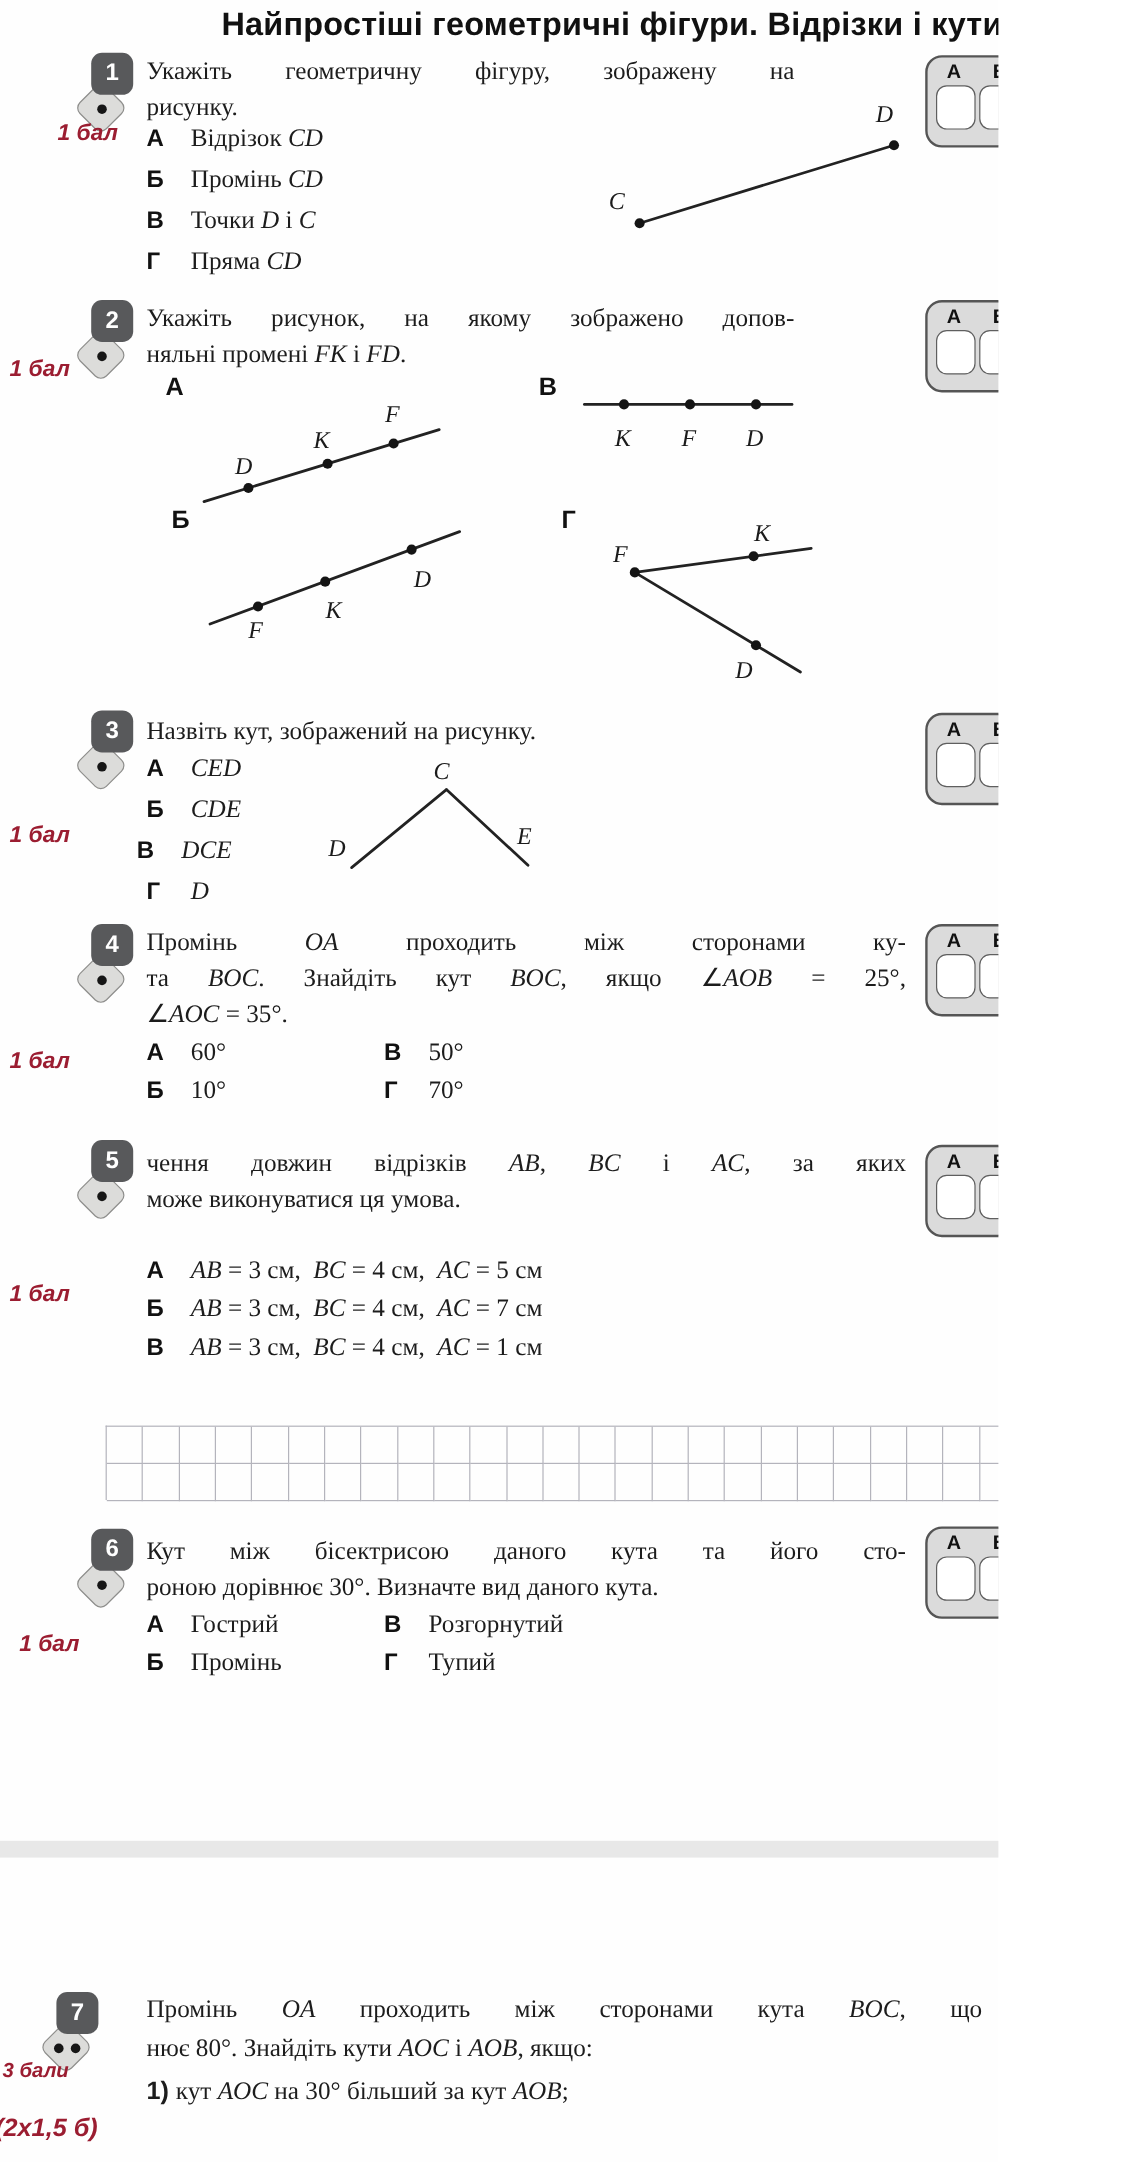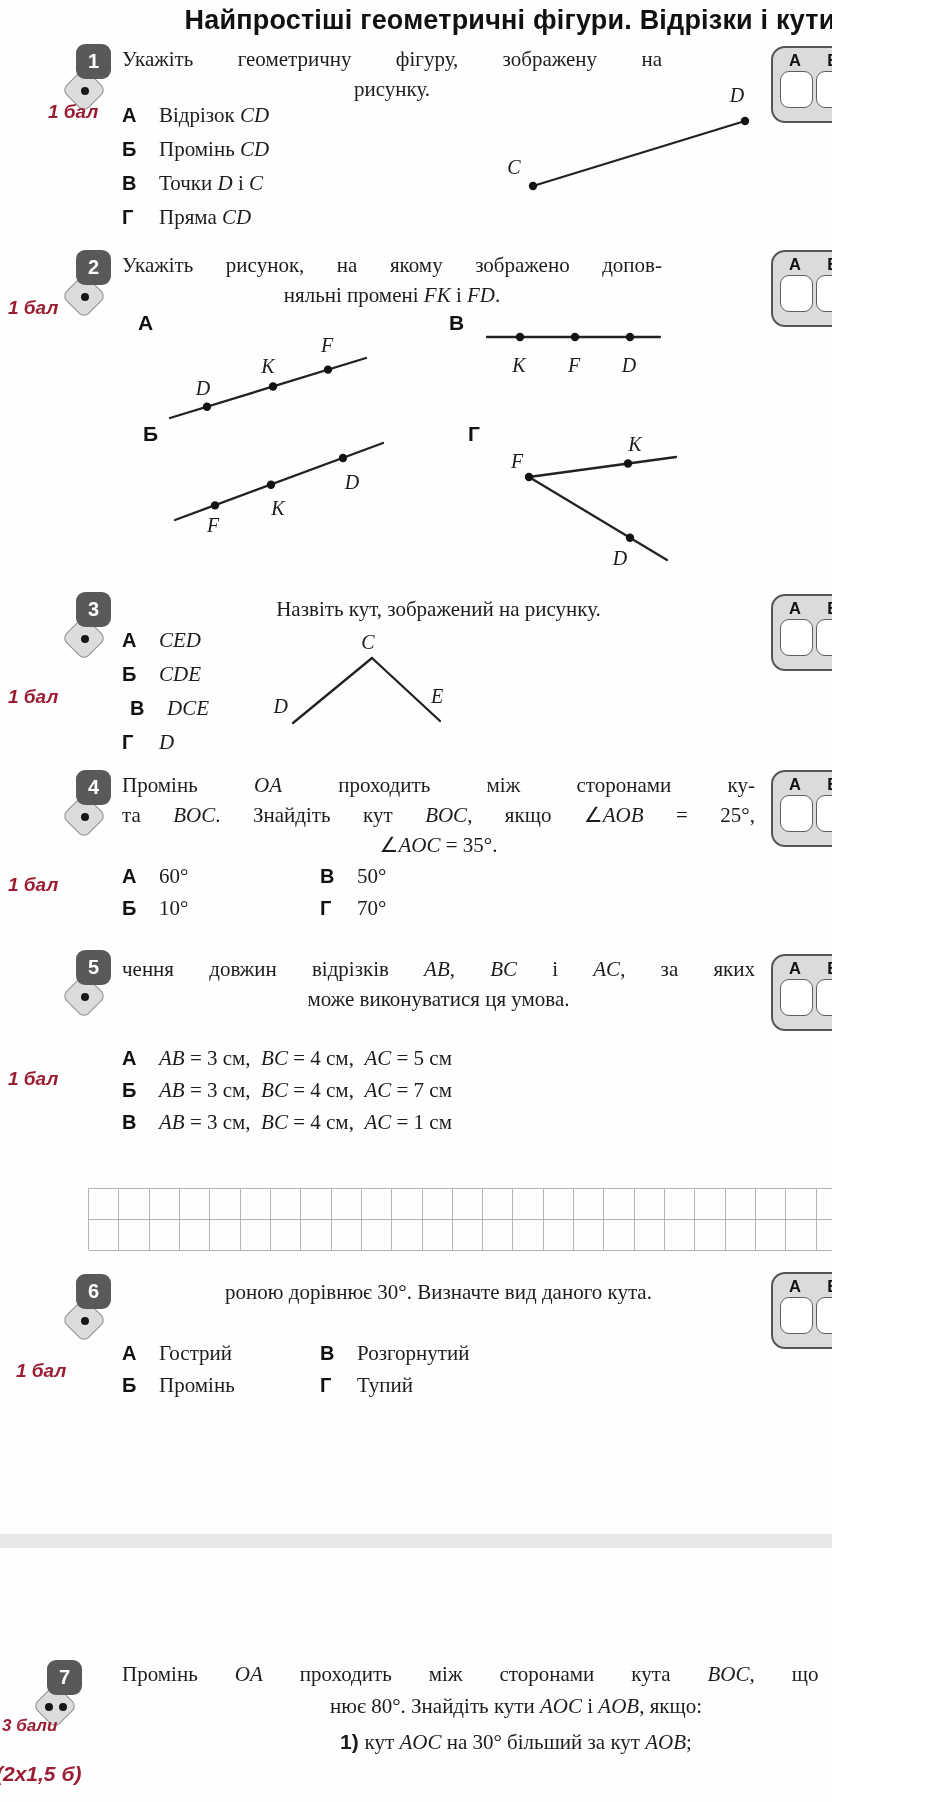--- a/index.html
+++ b/index.html
@@ -4,21 +4,21 @@
 <style>
   html,body{margin:0;padding:0;background:#fff;}
   #canvas{position:relative;width:832px;height:1802px;background:#fefefe;overflow:hidden;
           font-family:"Liberation Serif",serif;color:#1c1c1c;}
   .title{position:absolute;left:110px;top:5px;width:800px;text-align:center;
          font:700 27px "Liberation Sans",sans-serif;color:#111;letter-spacing:0.2px;}
   
   .qtext{position:absolute;}
   .qtext div{font-size:21px;line-height:30px;}
   .qtext .jl{text-align:justify;text-align-last:justify;}
-  .qtext .ll{text-align:center;}
+  .qtext .ll{text-align:left;}
   .pt-m{font-style:italic;}
   .pt-b{font-weight:700;font-family:"Liberation Sans",sans-serif;}
   
   .optrow{position:absolute;white-space:nowrap;}
   .olet{display:inline-block;min-width:37px;font:700 20px "Liberation Sans",sans-serif;color:#111;}
   .otext{font-size:21px;white-space:pre-wrap;}
   
   .badge{position:absolute;width:64px;height:90px;}
   .bdia{position:absolute;left:4px;top:30px;width:30px;height:30px;background:#dcdcda;
         border:1.6px solid #8e8e8c;border-radius:7px;transform:rotate(45deg);}
@@ -166,21 +166,21 @@
     <div class="bdia"></div>
     <div class="bdot"></div>
     <div class="bsq">3</div>
   </div>
   <div class="pts" style="left:8px;top:686px">1 бал</div>
   <div class="qtext" style="left:122px;top:594px;width:633px">
     <div class="ll"><span class="pt-p">Назвіть кут, зображений на рисунку.</span></div>
   </div>
   <div class="optrow" style="left:122px;top:628px"><span class="olet">А</span><span class="otext"><span class="pt-m">CED</span></span></div>
   <div class="optrow" style="left:122px;top:662px"><span class="olet">Б</span><span class="otext"><span class="pt-m">CDE</span></span></div>
-  <div class="optrow" style="left:130px;top:696px"><span class="olet">В</span><span class="otext"><span class="pt-m">DCE</span></span></div>
+  <div class="optrow" style="left:114px;top:696px"><span class="olet">В</span><span class="otext"><span class="pt-m">DCE</span></span></div>
   <div class="optrow" style="left:122px;top:730px"><span class="olet">Г</span><span class="otext"><span class="pt-m">D</span></span></div>
 
   <svg class="fig" style="left:265px;top:628px" width="210" height="108">
     <line x1="107" y1="30" x2="28" y2="95"></line>
     <line x1="107" y1="30" x2="175" y2="93"></line>
     <text x="103" y="21" text-anchor="middle">C</text>
     <text x="23" y="85" text-anchor="end">D</text>
     <text x="172" y="75" text-anchor="middle">E</text>
   </svg>
 
@@ -318,20 +318,21 @@
       <div class="gcell"></div>
     </div>
 
   <div class="badge" style="left:64px;top:1274px">
     <div class="bdia"></div>
     <div class="bdot"></div>
     <div class="bsq">6</div>
   </div>
   <div class="pts" style="left:16px;top:1360px">1 бал</div>
   <div class="qtext" style="left:122px;top:1277px;width:633px">
+    <div class="jl"><span class="pt-p">Кут між бісектрисою даного кута та його сто-</span></div>
     <div class="ll"><span class="pt-p">роною дорівнює 30°. Визначте вид даного кута.</span></div>
   </div>
   <div class="optrow" style="left:122px;top:1341px"><span class="olet">А</span><span class="otext"><span class="pt-p">Гострий</span></span></div>
   <div class="optrow" style="left:320px;top:1341px"><span class="olet">В</span><span class="otext"><span class="pt-p">Розгорнутий</span></span></div>
   <div class="optrow" style="left:122px;top:1373px"><span class="olet">Б</span><span class="otext"><span class="pt-p">Промінь</span></span></div>
   <div class="optrow" style="left:320px;top:1373px"><span class="olet">Г</span><span class="otext"><span class="pt-p">Тупий</span></span></div>
 
   <div class="ansbox" style="top:1272px">
     <div class="anshead">
       <span>А</span>

